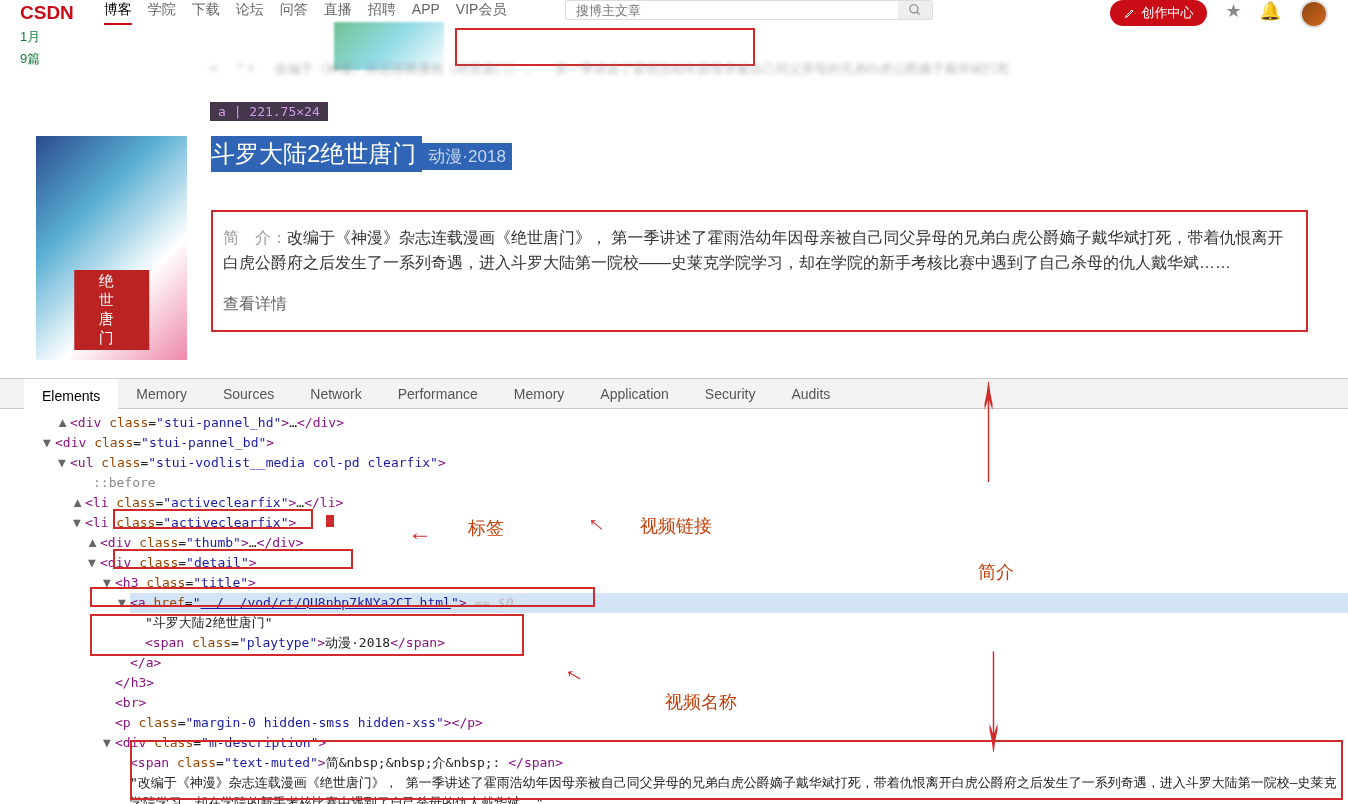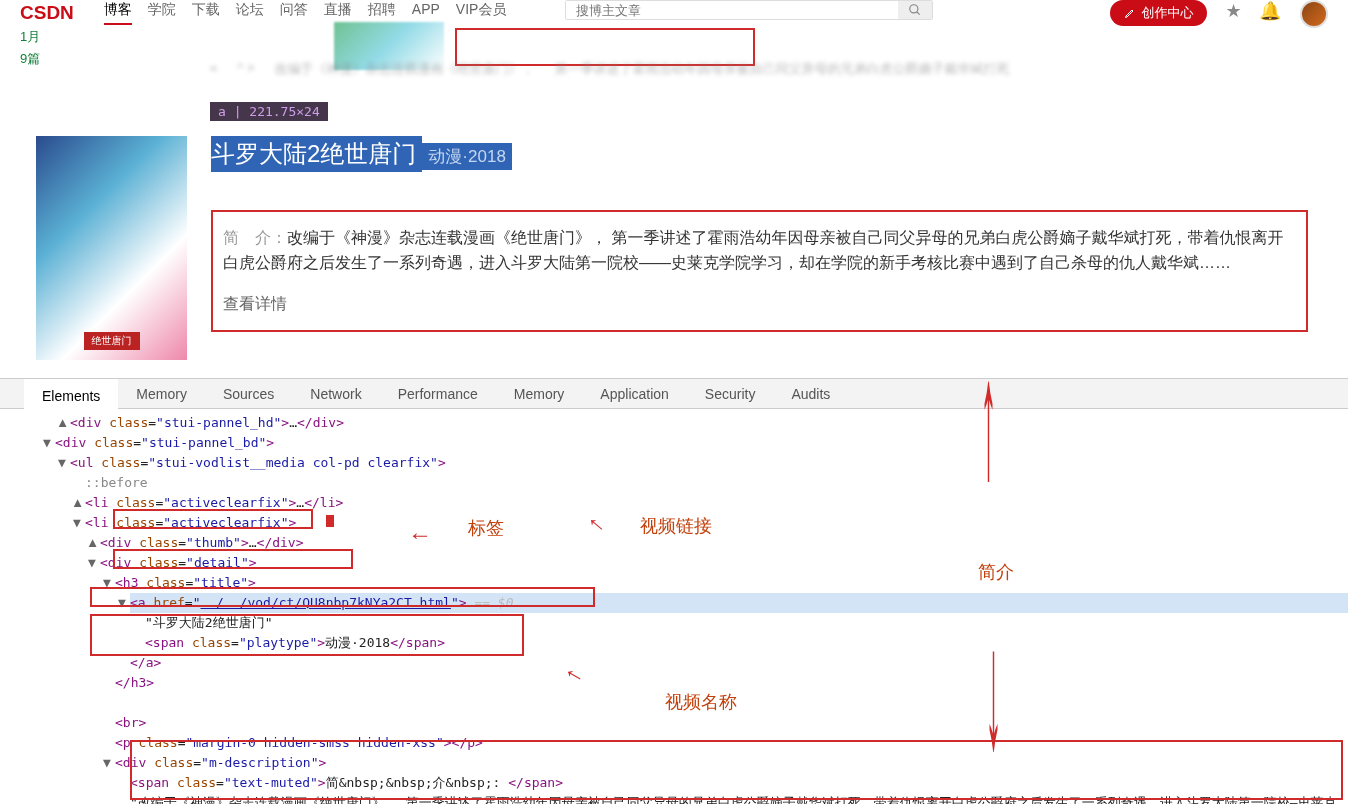--- a/index.html
+++ b/index.html
@@ -23,21 +23,21 @@
 .date-side { position: absolute; left: 20px; top: 28px; color: #15803d; font-size: 13px; }
 .date-side div { margin-bottom: 4px; }
 
 
 .content { position: absolute; top: 40px; left: 0; right: 0; }
 .blurred-row { height: 32px; filter: blur(2px); opacity: 0.6; padding-left: 210px; display: flex; gap: 20px; font-size: 13px; color: #888; }
 .dim-badge { position: absolute; left: 210px; top: 62px; background: #45364b; color: #ce9fe8; font-size: 13px; padding: 2px 8px; font-family: monospace; }
 
 .card1 { position: relative; margin-top: 44px; padding-left: 36px; display: flex; }
 .thumb { width: 151px; height: 224px; background: linear-gradient(135deg, #2a4b8d, #5ab0d4, #fff, #e8a); position: relative; }
-.thumb .badge { position: absolute; bottom: 10px; left: 50%; transform: translateX(-50%); background: #b22; color: #fff; font-size: 10px; padding: 2px 8px; }
+.thumb .badge { position: absolute; bottom: 10px; left: 50%; transform: translateX(-50%); background: #b22; color: #fff; font-size: 15px; padding: 2px 25px; }
 .thumb2 { background: linear-gradient(135deg, #333, #888, #bbb); }
 .card-body { margin-left: 24px; flex: 1; padding-right: 10px; }
 .title-row { display: flex; align-items: baseline; }
 .title-hl { background: #3065b5; color: #fff; font-size: 24px; padding: 2px 6px 2px 0; }
 .subtitle-hl { background: #3065b5; color: #c5d6f0; font-size: 17px; padding: 2px 6px; }
 .desc-box { border: 2px solid #d12a2a; margin-top: 38px; padding: 14px 14px 14px 10px; font-size: 16px; color: #333; line-height: 1.55; margin-right: 30px; }
 .desc-label { color: #999; }
 .detail-link { display: block; margin-top: 16px; color: #666; }
 
 .card2 { margin-top: 30px; padding-left: 36px; display: flex; }
@@ -163,32 +163,32 @@
     <span>Performance</span>
     <span>Memory</span>
     <span>Application</span>
     <span>Security</span>
     <span>Audits</span>
   </div>
   <div class="dom-tree">
     <div class="line"><span class="arrow arrow-r">▶</span><span class="tag">&lt;div</span> <span class="attr">class</span>=<span class="val">"stui-pannel_hd"</span><span class="tag">&gt;</span>…<span class="tag">&lt;/div&gt;</span></div>
     <div class="line" style="margin-left:-15px;"><span class="arrow">▼</span><span class="tag">&lt;div</span> <span class="attr">class</span>=<span class="val">"stui-pannel_bd"</span><span class="tag">&gt;</span></div>
     <div class="line" style="margin-left:0px;"><span class="arrow">▼</span><span class="tag">&lt;ul</span> <span class="attr">class</span>=<span class="val">"stui-vodlist__media col-pd clearfix"</span><span class="tag">&gt;</span></div>
-    <div class="line" style="margin-left:15px;"><span class="gray" style="font-style:normal;color:#888;">::before</span></div>
+    <div class="line" style="margin-left:15px;"><span class="gray" style="font-style:normal;color:#888;margin-left:8px;">::before</span></div>
     <div class="line" style="margin-left:15px;"><span class="arrow arrow-r">▶</span><span class="tag">&lt;li</span> <span class="attr">class</span>=<span class="val">"activeclearfix"</span><span class="tag">&gt;</span>…<span class="tag">&lt;/li&gt;</span></div>
     <div class="line" style="margin-left:15px;"><span class="arrow">▼</span><span class="tag">&lt;li</span> <span class="attr">class</span>=<span class="val">"activeclearfix"</span><span class="tag">&gt;</span><span class="mini-red"></span></div>
     <div class="line" style="margin-left:30px;"><span class="arrow arrow-r">▶</span><span class="tag">&lt;div</span> <span class="attr">class</span>=<span class="val">"thumb"</span><span class="tag">&gt;</span>…<span class="tag">&lt;/div&gt;</span></div>
     <div class="line" style="margin-left:30px;"><span class="arrow">▼</span><span class="tag">&lt;div</span> <span class="attr">class</span>=<span class="val">"detail"</span><span class="tag">&gt;</span></div>
     <div class="line" style="margin-left:45px;"><span class="arrow">▼</span><span class="tag">&lt;h3</span> <span class="attr">class</span>=<span class="val">"title"</span><span class="tag">&gt;</span></div>
     <div class="line hl-line" style="margin-left:60px;"><span class="arrow">▼</span><span class="tag">&lt;a</span> <span class="attr">href</span>=<span class="val">"<u>../../vod/ct/QU8nbp7kNYa2CT.html</u>"</span><span class="tag">&gt;</span><span class="gray"> == $0</span></div>
     <div class="line" style="margin-left:75px;">"斗罗大陆2绝世唐门"</div>
     <div class="line" style="margin-left:75px;"><span class="tag">&lt;span</span> <span class="attr">class</span>=<span class="val">"playtype"</span><span class="tag">&gt;</span>动漫·2018<span class="tag">&lt;/span&gt;</span></div>
     <div class="line" style="margin-left:60px;"><span class="tag">&lt;/a&gt;</span></div>
     <div class="line" style="margin-left:45px;"><span class="tag">&lt;/h3&gt;</span></div>
-    <div class="line" style="margin-left:45px;margin-top:20px;"><span class="tag">&lt;br&gt;</span></div>
+    <div class="line" style="margin-left:45px;"><span class="tag">&lt;br&gt;</span></div>
     <div class="line" style="margin-left:45px;"><span class="tag">&lt;p</span> <span class="attr">class</span>=<span class="val">"margin-0 hidden-smss hidden-xss"</span><span class="tag">&gt;&lt;/p&gt;</span></div>
     <div class="line" style="margin-left:45px;"><span class="arrow">▼</span><span class="tag">&lt;div</span> <span class="attr">class</span>=<span class="val">"m-description"</span><span class="tag">&gt;</span></div>
     <div class="line" style="margin-left:60px;"><span class="tag">&lt;span</span> <span class="attr">class</span>=<span class="val">"text-muted"</span><span class="tag">&gt;</span>简&amp;nbsp;&amp;nbsp;介&amp;nbsp;: <span class="tag">&lt;/span&gt;</span></div>
     <div class="line" style="margin-left:60px;white-space:normal;padding-right:10px;">"改编于《神漫》杂志连载漫画《绝世唐门》， 第一季讲述了霍雨浩幼年因母亲被自己同父异母的兄弟白虎公爵嫡子戴华斌打死，带着仇恨离开白虎公爵府之后发生了一系列奇遇，进入斗罗大陆第一院校—史莱克学院学习，却在学院的新手考核比赛中遇到了自己杀母的仇人戴华斌……"</div>
 
     <div class="red-box" style="left:113px;top:100px;width:200px;height:20px;"></div>
     <div class="red-box" style="left:113px;top:140px;width:240px;height:20px;"></div>
     <div class="red-box" style="left:90px;top:178px;width:505px;height:20px;"></div>
     <div class="red-box" style="left:90px;top:205px;width:434px;height:42px;"></div>
   </div>

